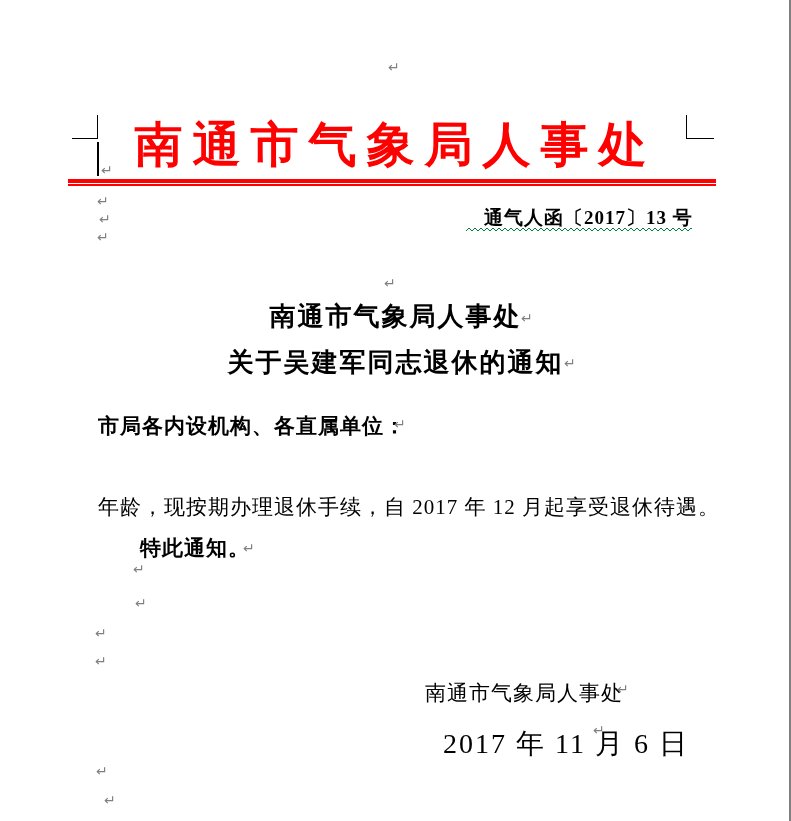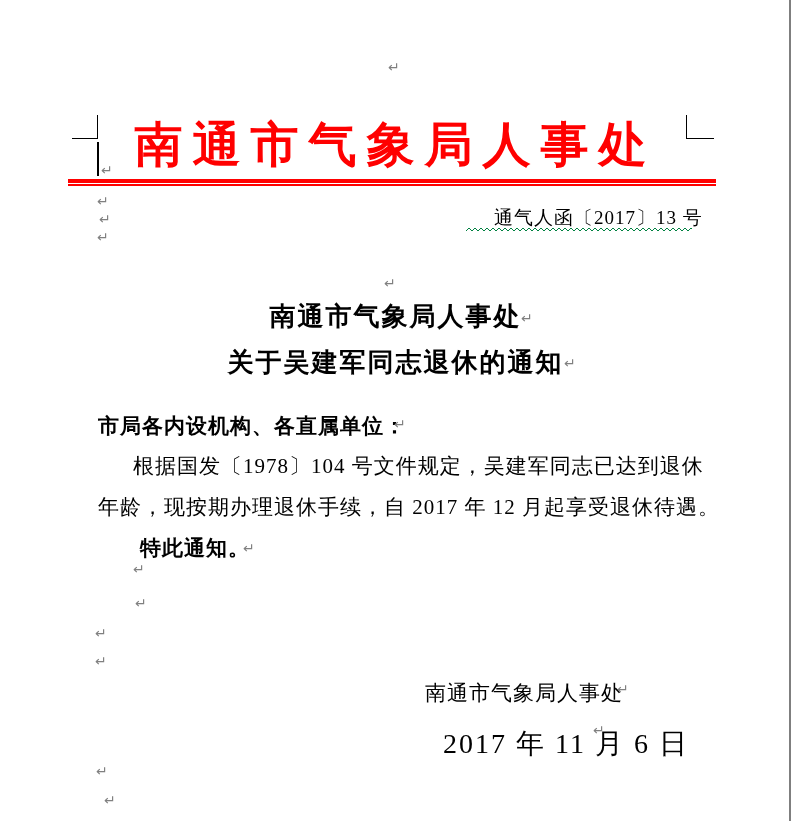--- a/index.html
+++ b/index.html
@@ -12,21 +12,21 @@
   
   .hdr-org{
     left:0;top:116px;width:100%;text-align:center;
     font-family:"Liberation Sans","DejaVu Sans",sans-serif;font-weight:bold;
     font-size:48px;line-height:1.2;letter-spacing:10px;color:var(--accent,#f00);
   }
   .rule{left:68px;top:179px;width:648px;height:1px;
     border-top:4px solid var(--accent,#f00);border-bottom:2px solid var(--accent,#f00);}
 
   
-  .docnum{left:494px;top:205px;font-size:19px;letter-spacing:1px;}
+  .docnum{left:484px;top:205px;font-size:19px;letter-spacing:1px;font-weight:bold;}
   .squiggle{left:466px;top:227px;}
 
   
   .title-line{left:0;width:100%;text-align:center;
     font-family:"Liberation Sans","DejaVu Sans",sans-serif;font-weight:bold;letter-spacing:2px;}
   .title1{top:299px;font-size:26px;}
   .title2{top:345px;font-size:26px;}
 
   
   .body-line{font-size:21px;letter-spacing:1px;}
@@ -65,21 +65,20 @@
         <path id="zigzag-path" d="M0 4 L3 1 L6 4" fill="none" stroke="#008040" stroke-width="1"></path>
       </pattern>
     </defs>
     <rect width="226" height="5" fill="url(#zz)"></rect>
   </svg>
 
   <div class="abs title-line title1">南通市气象局人事处</div>
   <div class="abs title-line title2">关于吴建军同志退休的通知</div>
 
   <div class="abs body-line salutation">市局各内设机构、各直属单位：</div>
-  <div class="abs body-line para1a">根据国发〔1978〕104 号文件规定，吴建军同志已达到退休</div>
   <div class="abs body-line para1b">年龄，现按期办理退休手续，自 2017 年 12 月起享受退休待遇。</div>
   <div class="abs body-line para2">特此通知。</div>
 
   <div class="abs sig-org">南通市气象局人事处</div>
   <div class="abs sig-date">2017 年 11 月 6 日</div>
 
   <div class="abs caret"></div>
   <div class="abs crop crop-tl"></div>
   <div class="abs crop crop-tr"></div>
   <div id="marks-layer">

